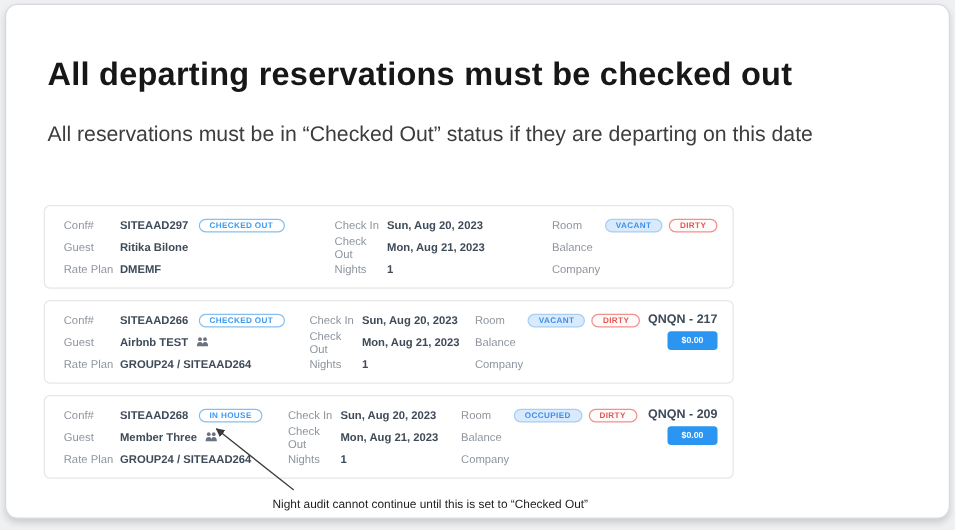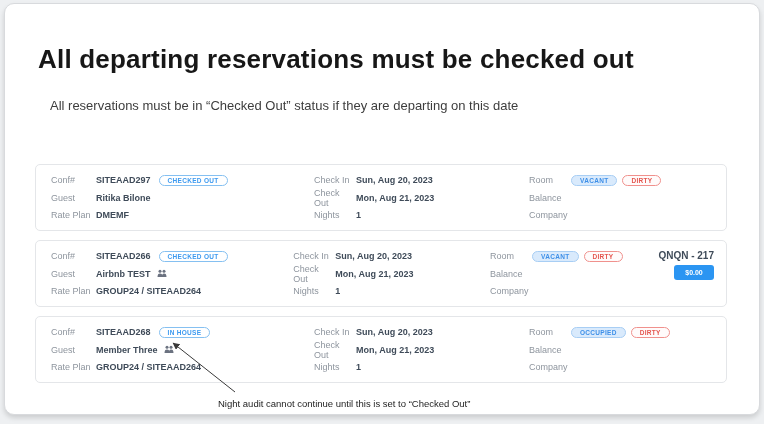--- a/index.html
+++ b/index.html
@@ -7,26 +7,26 @@
   .frame {
     position:absolute; left:4px; top:3px; width:756px; height:412px;
     background:#ffffff; border:1px solid #d8dadd; border-radius:10px;
     box-shadow:0 3px 5px rgba(0,0,0,.14);
   }
   .page-title {
     position:absolute; left:33px; top:40px;
     font-size:26px; font-weight:600; color:#171717; letter-spacing:.2px;
   }
   .page-subtitle {
-    position:absolute; left:45px; top:94px;
-    font-size:13px; color:#3d3d3d;
+    position:absolute; left:33px; top:94px;
+    font-size:17px; color:#3d3d3d;
   }
   .cards { position:absolute; left:30px; top:160px; width:680px; }
   .card {
-    width:692px; height:67px; background:#fff;
+    width:552px; height:67px; background:#fff;
     border:1px solid #e4e6e9; border-radius:5px;
     margin-bottom:9px;
     display:flex; align-items:stretch;
     padding:8px 12px 8px 15px;
   }
   .col { display:flex; flex-direction:column; justify-content:space-between; }
   .c1 { width:243px; }
   .c2 { width:215px;margin-left:20px; }
   .c3 { flex:1; }
   .c4 { width:100px; align-items:flex-end; justify-content:flex-start; }
@@ -214,20 +214,24 @@
           <span class="badge roomstate">OCCUPIED</span>
           <span class="badge dirty">DIRTY</span>
         </div>
         <div class="row">
           <span class="lbl">Balance</span>
         </div>
         <div class="row">
           <span class="lbl">Company</span>
         </div>
       </div>
+      <div class="col c4">
+        <div class="room-code">QNQN - 209</div>
+        <button class="pay-btn">$0.00</button>
+      </div>
     </div>
 
   </div>
 
   <div class="arrow-wrap">
     <svg width="84" height="62" viewBox="0 0 84 62">
       <defs>
         <marker id="ah" markerWidth="9" markerHeight="9" refX="6.5" refY="3.5" orient="auto">
           <path d="M0,0 L7,3.5 L0,7 z" fill="#3a3a3a"></path>
         </marker>

